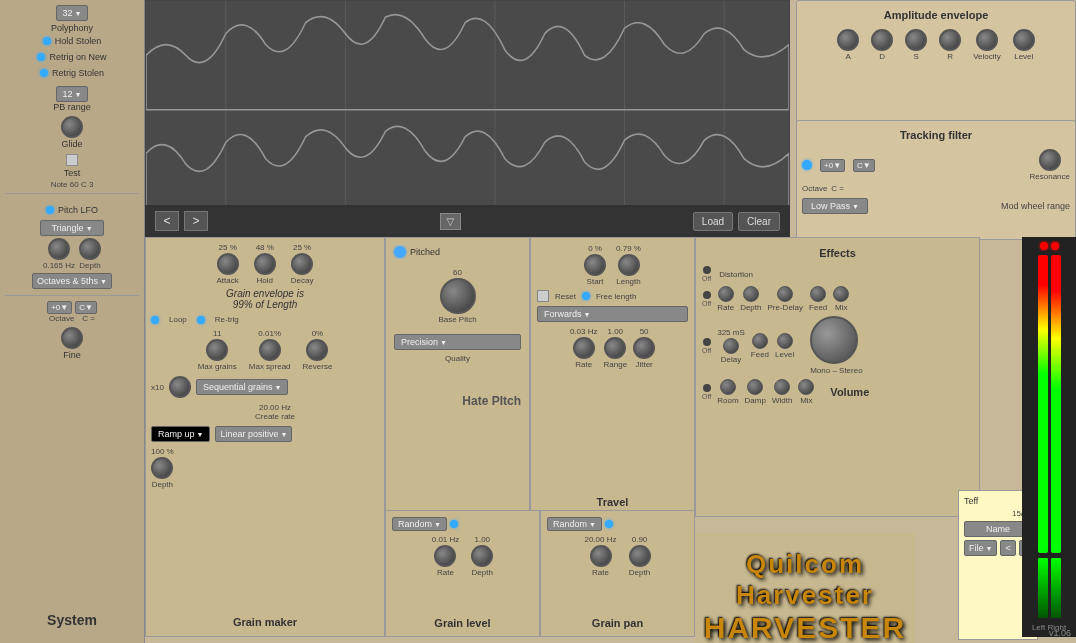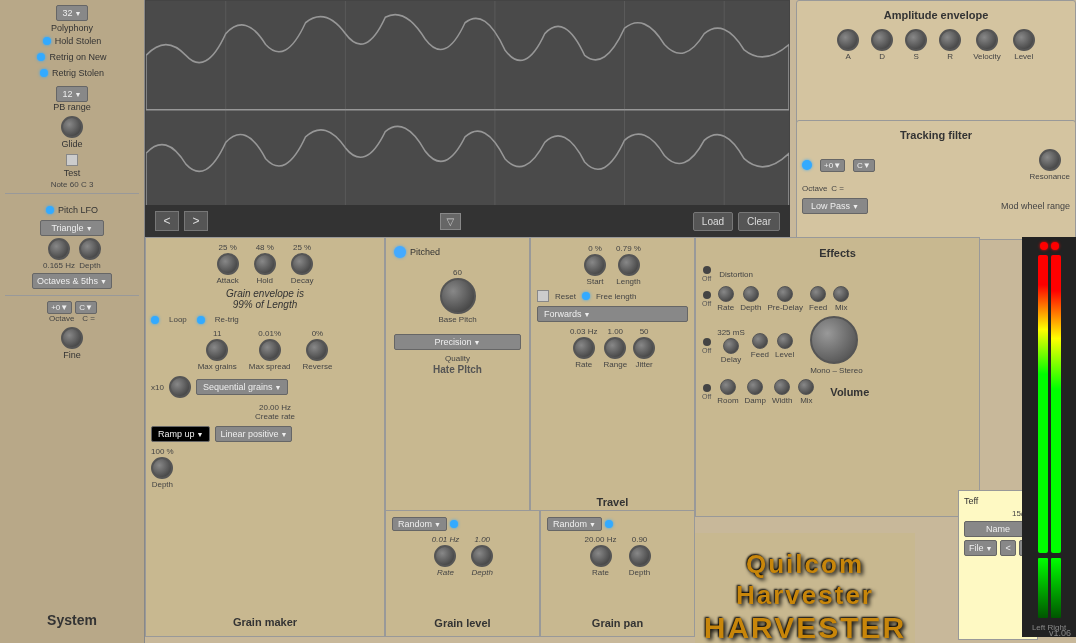--- a/index.html
+++ b/index.html
@@ -503,26 +503,26 @@
 <div style="position:absolute;left:385px;top:237px;width:145px;height:280px;background:#c8b890;border:1px solid #999;padding:8px;">
   <div style="display:flex;align-items:center;gap:4px;margin-bottom:8px;">
     <div style="width:12px;height:12px;border-radius:50%;background:#4af;box-shadow:0 0 3px #4af;"></div>
     <span class="label-sm">Pitched</span>
   </div>
   <div class="knob-group" style="margin:10px auto;">
     <div class="label-xs">60</div>
     <div class="knob-lg"></div>
     <div class="label-xs">Base Pitch</div>
   </div>
-  <div style="background:#888;color:#eee;border:1px solid #666;border-radius:2px;padding:2px 6px;font-size:9px;cursor:pointer;display:flex;align-items:center;justify-content:center;gap:2px;margin-top:10px;">
+  <div style="background:#888;color:#eee;border:1px solid #666;border-radius:2px;padding:2px 6px;font-size:9px;cursor:pointer;display:flex;align-items:center;justify-content:flex-start;gap:2px;margin-top:10px;">
     <span>Precision</span>
       <span style="font-size:7px;">▼</span>
   </div>
   <div class="label-xs" style="text-align:center;margin-top:4px;">Quality</div>
-  <div style="font-size:10px;font-weight:bold;color:#555;text-align:center;line-height:1.4;">Hate PItch</div>
+  <div style="font-size:12px;font-weight:bold;color:#555;text-align:right;margin-top:30px;line-height:1.4;">Hate PItch</div>
 </div>
 
 <div style="position:absolute;left:530px;top:237px;width:165px;height:280px;background:#c8b890;border:1px solid #999;padding:6px;">
 
   <div style="display:flex;gap:10px;justify-content:center;">
     <div class="knob-group">
       <div class="label-xs">0 %</div>
       <div class="knob-sm"></div>
       <div class="label-xs">Start</div>
     </div>
@@ -653,21 +653,21 @@
 </div>
 
 <div style="position:absolute;left:385px;top:510px;width:155px;height:127px;background:#c8b890;border:1px solid #999;padding:6px;">
   <div style="display:flex;align-items:center;gap:3px;margin-bottom:4px;">
     <div style="background:#888;color:#eee;border:1px solid #666;border-radius:2px;padding:1px 5px;font-size:9px;cursor:pointer;display:flex;align-items:center;gap:2px;">
       <span>Random</span>
         <span style="font-size:7px;">▼</span>
     </div>
     <div style="width:8px;height:8px;border-radius:50%;background:#3af;box-shadow:0 0 3px #3af;"></div>
   </div>
-  <div style="display:flex;gap:12px;justify-content:center;font-style:italic;">
+  <div style="display:flex;gap:12px;justify-content:center;">
     <div class="knob-group">
       <div class="label-xs">0.01 Hz</div>
       <div class="knob-sm"></div>
       <div class="label-xs">Rate</div>
     </div>
     <div class="knob-group">
       <div class="label-xs">1.00</div>
       <div class="knob-sm"></div>
       <div class="label-xs">Depth</div>
     </div>

